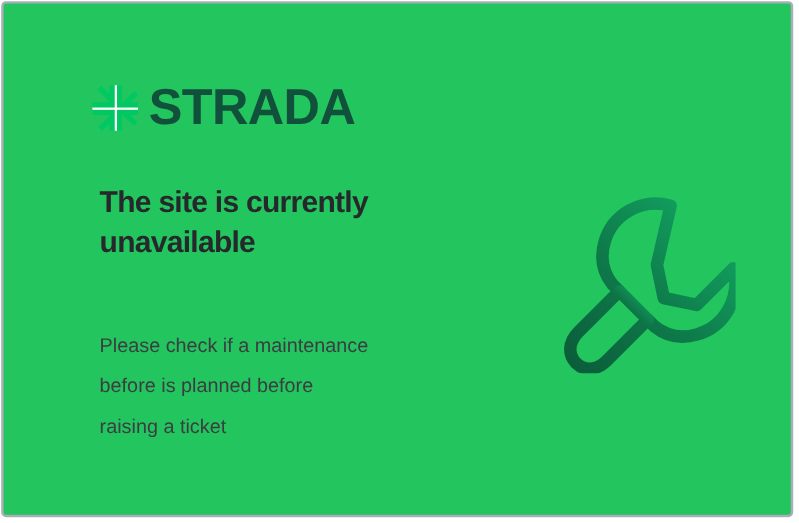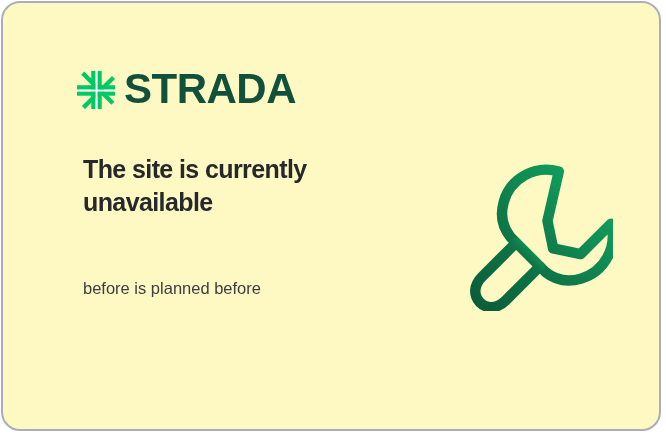--- a/index.html
+++ b/index.html
@@ -13,23 +13,23 @@
     font-family: "Liberation Sans", sans-serif;
     overflow: hidden;
   }
   #error-card {
     position: absolute;
     left: 1px;
     top: 1px;
     width: 660px;
     height: 430px;
     box-sizing: border-box;
-    background: #fef9c3;
+    background: #22c55e;
     border: 2px solid #a9aeba;
-    border-radius: 19px;
+    border-radius: 4px;
     overflow: hidden;
   }
   
   #brand-lockup {
     position: absolute;
     left: 74px;
     top: 66px;
     display: flex;
     align-items: center;
     gap: 9px;
@@ -113,21 +113,23 @@
         <rect x="49" y="-2" width="5" height="104"></rect>
         <rect x="-2" y="49" width="104" height="5"></rect>
       </g>
     </svg>
     <div id="brand-wordmark">STRADA</div>
   </div>
 
   <h1 id="headline">The site is currently unavailable</h1>
 
   <p id="body-copy">
+    <span>Please check if a maintenance</span>
     <span>before is planned before</span>
+    <span>raising a ticket</span>
   </p>
 
   <svg id="wrench-illustration" viewBox="0 0 160 158">
     <defs>
       <linearGradient id="wrenchGrad" x1="0" y1="1" x2="1" y2="0">
         <stop offset="0%" stop-color="#0b5c3a"></stop>
         <stop offset="45%" stop-color="#0e7a4a"></stop>
         <stop offset="100%" stop-color="#13ac66"></stop>
       </linearGradient>
     </defs>

